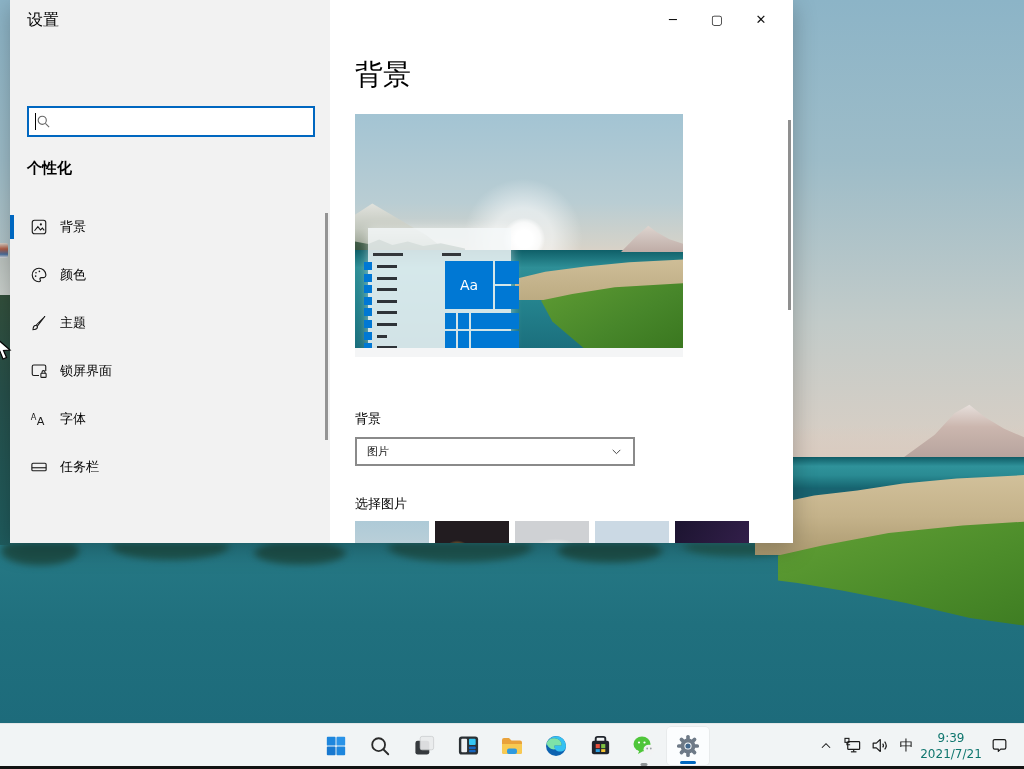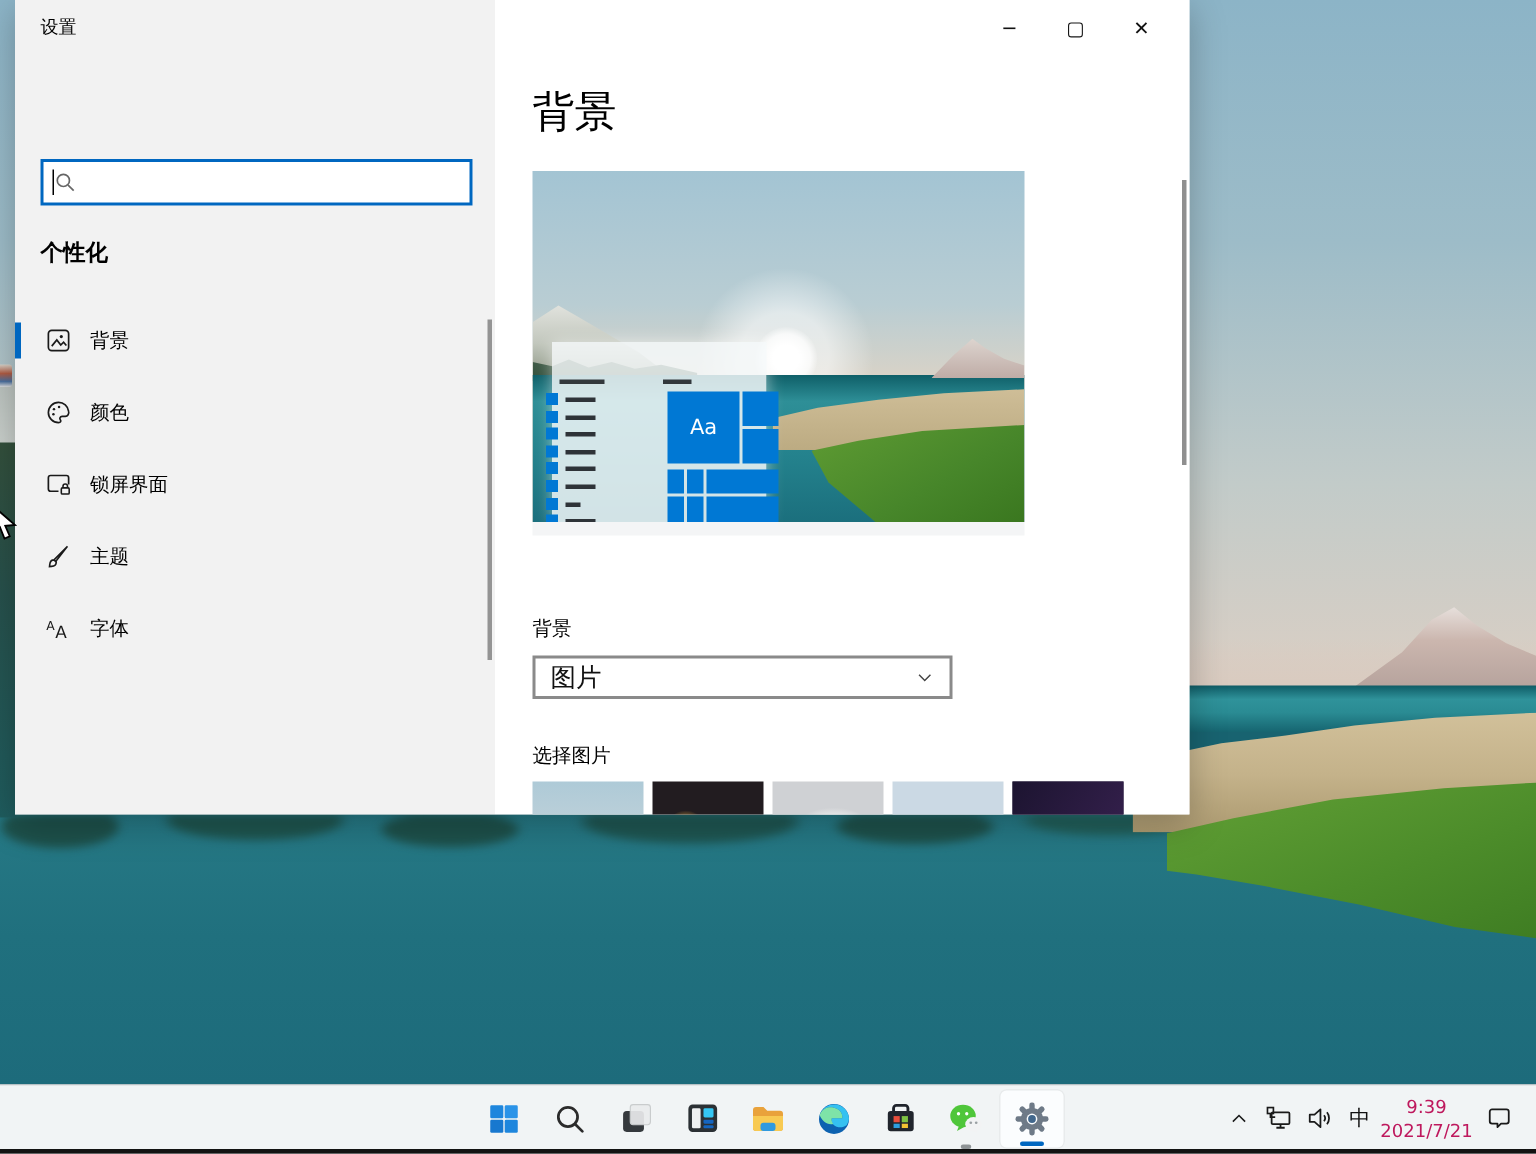--- a/index.html
+++ b/index.html
@@ -36,21 +36,21 @@
   .wp-green{left:778px;top:518px;width:246px;height:125px;
     background:linear-gradient(160deg,#63a136 0%,#4c8c2a 55%,#3c7a21 100%);
     clip-path:polygon(0 30%,18% 22%,45% 12%,75% 6%,100% 3%,100% 86%,78% 80%,52% 68%,26% 58%,8% 52%,0 50%);}
   .desk-icon{left:0;top:243px;width:8px;height:15px;border-radius:0 2px 2px 0;
     background:linear-gradient(180deg,#d8d2c8 0%,#b05c44 40%,#4a6f9e 75%,#dddddd 100%);}
   .cursor{left:-9px;top:336px;}
   
   .win{left:10px;top:0;width:783px;height:543px;background:#fff;overflow:hidden;
     box-shadow:0 6px 22px rgba(0,0,0,.25);}
   .sidebar{position:absolute;left:0;top:0;width:320px;height:543px;background:#f2f2f2;}
-  .win-title{position:absolute;left:17px;top:10px;font-size:12px;color:#000;}
+  .win-title{position:absolute;left:17px;top:10px;font-size:16px;color:#000;}
   .home-row{position:absolute;left:0;top:61px;width:320px;height:36px;display:flex;align-items:center;}
   .home-row .ic{margin-left:20px;}
   .home-row .lb{margin-left:14px;font-size:13px;}
   .searchbox{position:absolute;left:17px;top:106px;width:284px;height:27px;background:#fff;
     border:2px solid #0067c0;display:flex;align-items:center;}
   .caret{width:1px;height:17px;background:#000;margin-left:6px;animation:none;}
   .searchbox .ph{margin-left:2px;font-size:13px;color:#5f5f5f;flex:1;}
   .searchbox .mag{margin-right:9px;}
   .section-h{position:absolute;left:17px;top:159px;font-size:15px;font-weight:bold;color:#000;}
   .nav{position:absolute;left:0;top:203px;width:320px;}
@@ -93,21 +93,21 @@
   .pv-dash{position:absolute;height:3px;background:#33383c;}
   .pv-list-sq{position:absolute;width:8px;height:8px;background:#0078d4;}
   .pv-list-dash{position:absolute;height:3px;background:#2e3338;}
   .pv-tile-big{position:absolute;left:77px;top:33px;width:48px;height:48px;background:#0078d4;
     display:flex;align-items:center;justify-content:center;color:#fff;font-size:14px;}
   .pv-tile{position:absolute;background:#0078d4;}
   .pv-taskstrip{position:absolute;left:25px;top:348px;width:328px;height:9px;background:#f4f5f6;}
   .field-label{position:absolute;left:25px;font-size:13px;color:#000;}
   .dropdown{position:absolute;left:25px;top:437px;width:276px;height:25px;background:#fff;
     border:2px solid #8a8a8a;display:flex;align-items:center;}
-  .dropdown .val{margin-left:10px;font-size:17px;flex:1;}
+  .dropdown .val{margin-left:10px;font-size:11px;flex:1;}
   .dropdown .chev{margin-right:10px;}
   .thumbs{position:absolute;left:25px;top:521px;display:flex;gap:6px;}
   .thumb{width:74px;height:41px;}
   .t1{background:linear-gradient(180deg,#aecad7 0%,#c3d3da 100%);}
   .t2{background:#221c20;background-image:radial-gradient(26px 34px at 30% 105%,#e8b045 0 45%,rgba(0,0,0,0) 70%),radial-gradient(20px 26px at 78% 115%,#c26a94 0 45%,rgba(0,0,0,0) 70%);}
   .t3{background:#cfd1d4;background-image:radial-gradient(40px 26px at 55% 90%,#eceded 0 50%,rgba(0,0,0,0) 75%);}
   .t4{background:#cbd9e4;background-image:radial-gradient(34px 30px at 50% 110%,#1f83d8 0 52%,#5aa9e4 62%,rgba(0,0,0,0) 75%);}
   .t5{background:#231a38;background-image:radial-gradient(40px 22px at 55% 120%,#7a2f6e 0 50%,rgba(0,0,0,0) 75%),linear-gradient(120deg,#1c1430,#35204d);}
   .main-scroll{position:absolute;left:458px;top:120px;width:3px;height:190px;background:#8f8f8f;}
   
@@ -115,21 +115,21 @@
     border-top:1px solid #e3e6e7;box-sizing:border-box;}
   .taskbar::after{content:"";position:absolute;left:0;bottom:0;width:100%;height:3px;background:#121212;}
   .tb-center{position:absolute;left:50%;top:0;transform:translateX(-50%);height:43px;display:flex;align-items:center;}
   .tb-btn{position:relative;width:44px;height:40px;display:flex;align-items:center;justify-content:center;border-radius:5px;}
   .tb-btn.active{background:#fbfdfe;box-shadow:0 0 0 1px #e8ebec inset;}
   .run-dot{position:absolute;bottom:2px;left:50%;transform:translateX(-50%);width:7px;height:3px;border-radius:2px;background:#8f9496;}
   .act-dot{position:absolute;bottom:2px;left:50%;transform:translateX(-50%);width:16px;height:3px;border-radius:2px;background:#0067c0;}
   .tray{position:absolute;right:8px;top:0;height:43px;display:flex;align-items:center;}
   .tray-ic{width:27px;height:36px;display:flex;align-items:center;justify-content:center;}
   .ime{font-size:14px;color:#111;width:27px;text-align:center;}
-  .clock{width:62px;text-align:center;font-size:12px;line-height:16px;color:#be185d;}
+  .clock{width:62px;text-align:center;font-size:12px;line-height:16px;color:#0f766e;}
   .wechat-wrap{position:relative;width:24px;height:24px;}
 </style>
 </head>
 <body>
 
 <div id="screen">
 
   <div class="abs wp-sky"></div>
   <div class="abs wp-haze"></div>
   <div class="abs wp-mtn-right"></div>
@@ -176,43 +176,50 @@
             <path d="M12 3 a9 9 0 1 0 0 18 c2 0 2.5-1.4 1.6-2.6 c-.9-1.2-.2-2.9 1.6-2.9 H18 a3.5 3.5 0 0 0 3-4.5 A9 9 0 0 0 12 3Z" fill="none" stroke="#1a1a1a" stroke-width="1.5"></path>
             <circle cx="8" cy="9" r="1.1" fill="#1a1a1a"></circle>
               <circle cx="12.5" cy="7.2" r="1.1" fill="#1a1a1a"></circle>
               <circle cx="7.5" cy="13.5" r="1.1" fill="#1a1a1a"></circle>
           </svg>
           <span class="lb">颜色</span>
         </div>
 
         <div class="nav-item">
           <svg class="ic" viewBox="0 0 24 24">
+            <path d="M20 3 L8 15 M20 3 L9.5 16.5 M8 15 c-2 0-3.5 1.5-3.8 4.2 L4 21 l1.8-.2 c2.7-.3 4.2-1.8 4.2-3.8 Z" fill="none" stroke="#1a1a1a" stroke-width="1.4"></path>
+          </svg>
+          <span class="lb">主题</span>
+        </div>
+
+        <div class="nav-item">
+          <svg class="ic" viewBox="0 0 24 24">
             <path d="M21 12 V6 a2 2 0 0 0 -2-2 H5 a2 2 0 0 0 -2 2 v10 a2 2 0 0 0 2 2 h7" fill="none" stroke="#1a1a1a" stroke-width="1.5"></path>
             <rect x="14.5" y="15" width="7" height="5.5" rx="1" fill="none" stroke="#1a1a1a" stroke-width="1.4"></rect>
             <path d="M16 15 v-1.5 a2 2 0 0 1 4 0 V15" fill="none" stroke="#1a1a1a" stroke-width="1.4"></path>
           </svg>
           <span class="lb">锁屏界面</span>
         </div>
 
         <div class="nav-item">
           <svg class="ic" viewBox="0 0 24 24">
-            <path d="M20 3 L8 15 M20 3 L9.5 16.5 M8 15 c-2 0-3.5 1.5-3.8 4.2 L4 21 l1.8-.2 c2.7-.3 4.2-1.8 4.2-3.8 Z" fill="none" stroke="#1a1a1a" stroke-width="1.4"></path>
-          </svg>
-          <span class="lb">主题</span>
-        </div>
-
-        <div class="nav-item">
-          <svg class="ic" viewBox="0 0 24 24">
             <text x="1" y="13" font-size="11" fill="#1a1a1a" font-family="inherit">A</text>
             <text x="9" y="20" font-size="15" fill="#1a1a1a" font-family="inherit">A</text>
           </svg>
           <span class="lb">字体</span>
         </div>
 
 
+        <div class="nav-item">
+          <svg class="ic" viewBox="0 0 24 24">
+            <rect x="2.5" y="7" width="19" height="10" rx="1.5" fill="none" stroke="#1a1a1a" stroke-width="1.5"></rect>
+            <line x1="2.5" y1="13" x2="21.5" y2="13" stroke="#1a1a1a" stroke-width="1.5"></line>
+          </svg>
+          <span class="lb">任务栏</span>
+        </div>
       </div>
 
       <div class="sb-scroll"></div>
     </div>
 
     <div class="content">
       <div class="controls">
         <div class="ctl">─</div>
         <div class="ctl">▢</div>
         <div class="ctl">✕</div>

